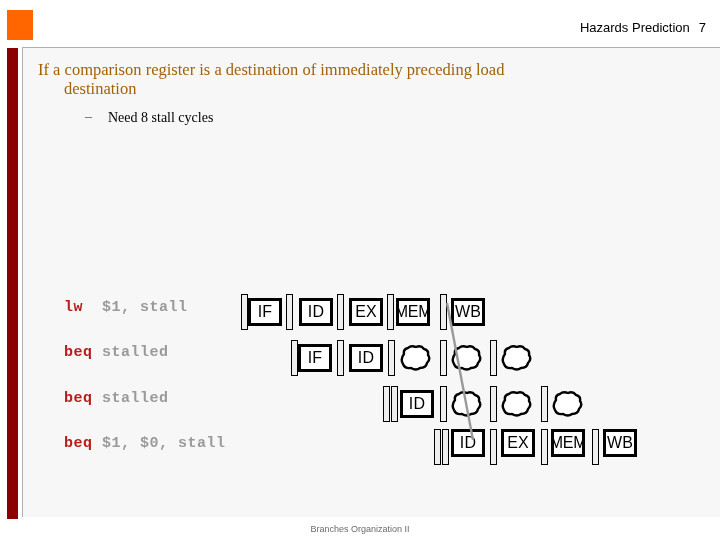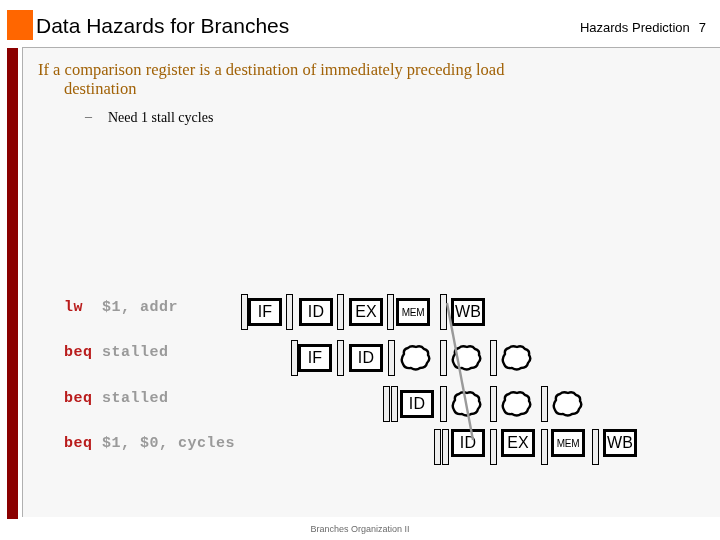--- a/index.html
+++ b/index.html
@@ -129,21 +129,21 @@
     box-sizing: border-box;
     display: flex;
     align-items: center;
     justify-content: center;
     font-family: "Liberation Sans", sans-serif;
     font-size: 16px;
     color: #000000;
     letter-spacing: 0.2px;
     overflow: hidden;
   }
-  .stage-box.wide-label { font-size: 10px; letter-spacing: -0.3px; }
+  .stage-box.wide-label { font-size: 16px; letter-spacing: -0.3px; }
 
   .latch-bar {
     position: absolute;
     width: 7px; height: 36px;
     background: #efefef;
     border: 1.5px solid #000000;
     box-sizing: border-box;
   }
 
   .bubble {
@@ -169,40 +169,39 @@
     font-size: 9px;
     color: #6b6b6b;
   }
 </style>
 </head>
 <body>
 
 <div id="slide">
 
   <div id="header-accent-square"></div>
-  <div id="slide-title">Data Hazards for Branches</div>
   <div id="header-subtitle"><span>Hazards Prediction</span><span class="slide-number">7</span></div>
 
   <div id="left-spine"></div>
 
   <div id="body-panel"></div>
 
   <div id="bullet-list">
     <div class="bullet-l1">
       <span>If a comparison register is a destination of immediately preceding load</span>
       <span class="cont">destination</span>
     </div>
     <div class="bullet-l2">
-      <span class="dash">–</span><span>Need 1 stall cycles</span>
+      <span class="dash">–</span><span>Need 8 stall cycles</span>
     </div>
   </div>
 
   <div id="pipeline">
 
-    <div class="instr-label" style="left:64px; top:299px;"><span class="op">lw  </span><span class="args">$1, addr</span></div>
+    <div class="instr-label" style="left:64px; top:299px;"><span class="op">lw  </span><span class="args">$1, stall</span></div>
 
     <div class="latch-bar" style="left:241px; top:294px;"></div>
     <div class="stage-box" style="left:248px; top:298px;">IF</div>
     <div class="latch-bar" style="left:286px; top:294px;"></div>
     <div class="stage-box" style="left:299px; top:298px;">ID</div>
     <div class="latch-bar" style="left:337px; top:294px;"></div>
     <div class="stage-box" style="left:349px; top:298px;">EX</div>
     <div class="latch-bar" style="left:387px; top:294px;"></div>
     <div class="stage-box wide-label" style="left:396px; top:298px;">MEM</div>
     <div class="latch-bar" style="left:440px; top:294px;"></div>
@@ -250,21 +249,21 @@
           <path d="M6 10 Q5 5 10 4 Q13 1 18 3 Q23 1 26 5 Q31 6 30 11 Q33 15 29 19 Q28 24 22 24 Q18 27 13 24 Q7 25 5 20 Q2 15 6 10 Z" fill="#ffffff" stroke="#000000" stroke-width="2.4" stroke-linejoin="round"></path>
         </svg>
     </div>
     <div class="latch-bar" style="left:541px; top:386px;"></div>
     <div class="bubble" style="left:550px; top:390px;">
       <svg viewBox="0 0 34 28">
           <path d="M6 10 Q5 5 10 4 Q13 1 18 3 Q23 1 26 5 Q31 6 30 11 Q33 15 29 19 Q28 24 22 24 Q18 27 13 24 Q7 25 5 20 Q2 15 6 10 Z" fill="#ffffff" stroke="#000000" stroke-width="2.4" stroke-linejoin="round"></path>
         </svg>
     </div>
 
-    <div class="instr-label" style="left:64px; top:435px;"><span class="op">beq </span><span class="args">$1, $0, cycles</span></div>
+    <div class="instr-label" style="left:64px; top:435px;"><span class="op">beq </span><span class="args">$1, $0, stall</span></div>
 
     <div class="latch-bar" style="left:434px; top:429px;"></div>
     <div class="latch-bar" style="left:442px; top:429px;"></div>
     <div class="stage-box" style="left:451px; top:429px;">ID</div>
     <div class="latch-bar" style="left:490px; top:429px;"></div>
     <div class="stage-box" style="left:501px; top:429px;">EX</div>
     <div class="latch-bar" style="left:541px; top:429px;"></div>
     <div class="stage-box wide-label" style="left:551px; top:429px;">MEM</div>
     <div class="latch-bar" style="left:592px; top:429px;"></div>
     <div class="stage-box" style="left:603px; top:429px;">WB</div>

